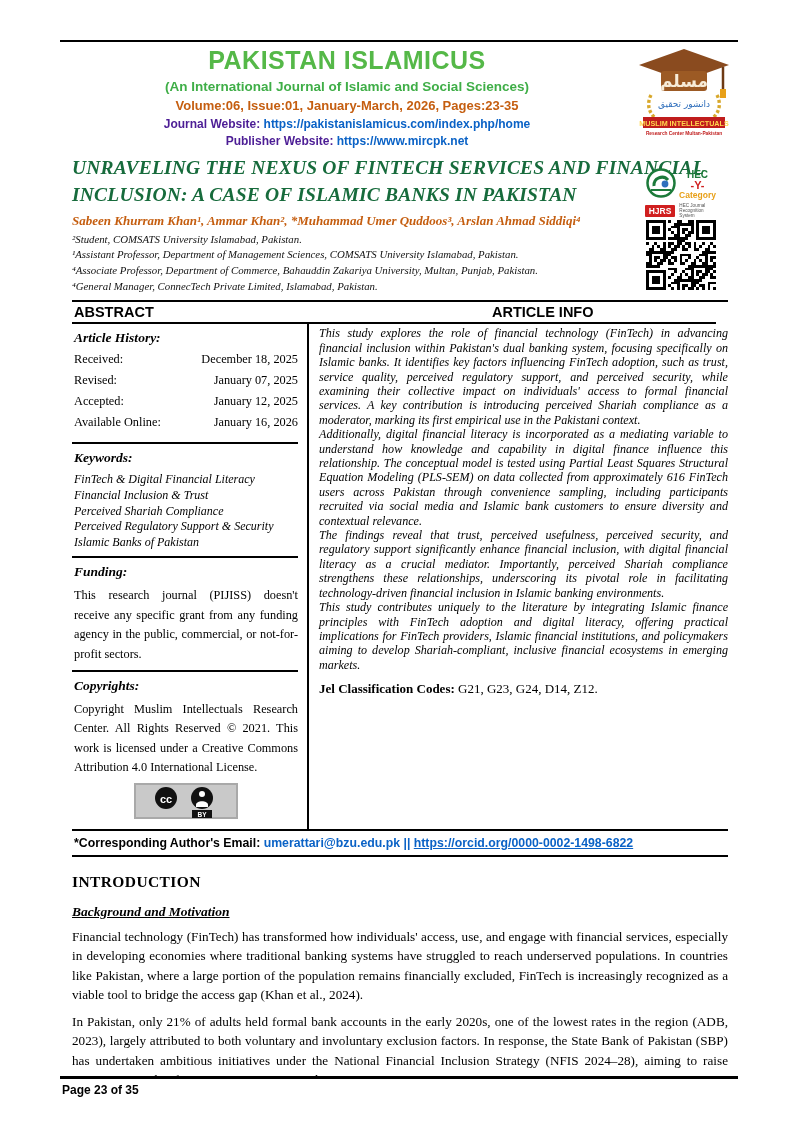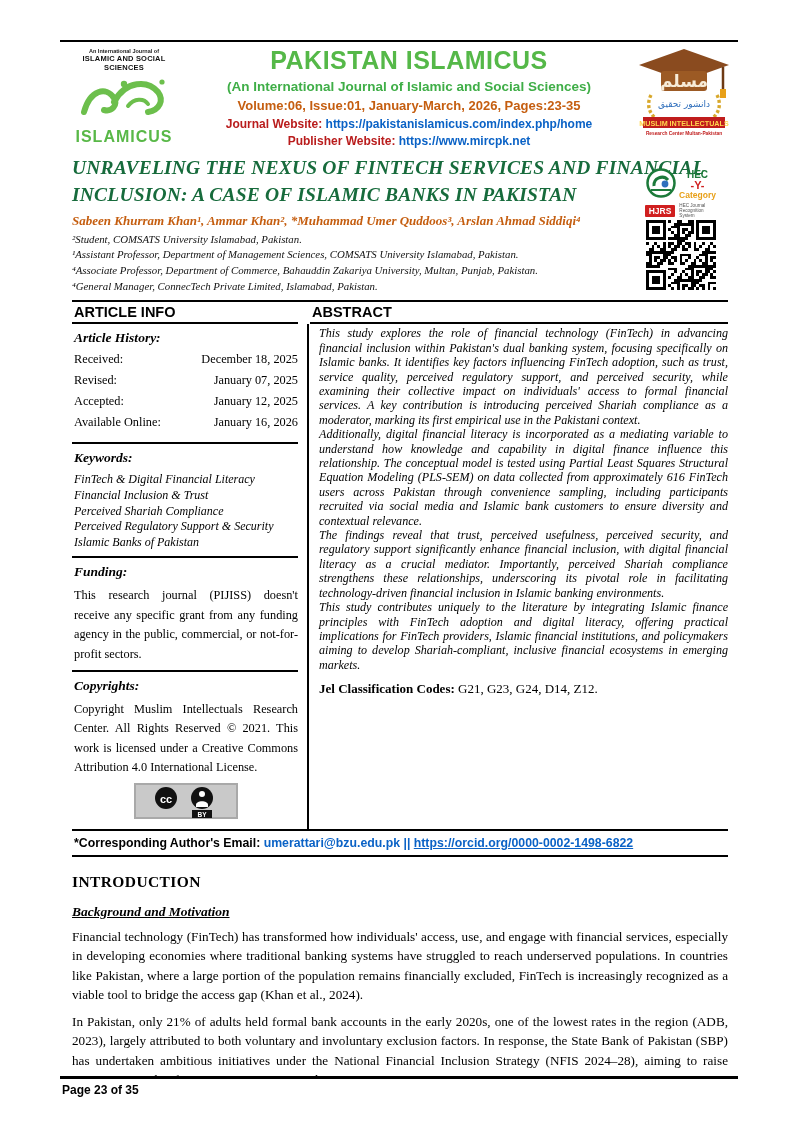--- a/index.html
+++ b/index.html
@@ -12,21 +12,21 @@
   .hdr{display:flex;align-items:center;padding:4px 2px 2px 2px;height:102px;}
   .hdr-left{width:124px;text-align:center;flex:0 0 auto;}
   .hl-tag1{font-family:"Liberation Sans",sans-serif;font-size:5.5px;font-weight:700;color:#222;}
   .hl-tag2{font-family:"Liberation Sans",sans-serif;font-size:7.5px;font-weight:700;color:#111;letter-spacing:.2px;}
   .hl-word{font-family:"Liberation Sans",sans-serif;font-size:16px;font-weight:700;color:#58b847;letter-spacing:1px;}
   .hdr-center{flex:1 1 auto;text-align:center;line-height:1.25;}
   .j-name{font-family:"Liberation Sans",sans-serif;font-size:25px;font-weight:700;color:#55b848;letter-spacing:.5px;}
   .j-sub{font-family:"Liberation Sans",sans-serif;font-size:13.5px;font-weight:700;color:#3fae47;margin-top:2px;}
   .j-issue{font-family:"Liberation Sans",sans-serif;font-size:13px;font-weight:700;color:#c55e10;margin-top:3px;}
   .j-web{font-family:"Liberation Sans",sans-serif;font-size:12px;font-weight:700;margin-top:2px;}
-  .j-web .lbl{color:#b91c1c;}
+  .j-web .lbl{color:#4c1d95;}
   .link{color:#0a62c6;text-decoration:none;}
   .link.u{text-decoration:underline;}
   .hdr-right{width:104px;flex:0 0 auto;text-align:center;}
 
   
   .inner{position:relative;margin:0 10px 0 12px;}
   .art-title{margin-top:5px;color:#176b3c;font-weight:700;font-style:italic;
              font-size:19.5px;line-height:1.38;letter-spacing:.2px;}
   .authors{margin-top:4px;color:#c55e10;font-weight:700;font-style:italic;font-size:13px;}
   .affils{margin-top:3px;width:545px;font-style:italic;font-size:10.8px;line-height:1.45;color:#111;}
@@ -82,36 +82,20 @@
   .footer-txt{font-family:"Liberation Sans",sans-serif;font-size:12px;font-weight:700;padding:4px 0 0 2px;}
   .arabic{font-family:"DejaVu Sans",sans-serif;}
 </style>
 </head>
 <body>
 
 <div class="sheet">
   <div class="toprule"></div>
 
   <div class="hdr">
-    <div class="hdr-left">
-      <div class="hl-tag1">An International Journal of</div>
-      <div class="hl-tag2">ISLAMIC AND SOCIAL SCIENCES</div>
-      <div>
-        <svg width="96" height="52" viewBox="0 0 96 52">
-          <g fill="none" stroke="#6cbf4c" stroke-linecap="round">
-            <path d="M8 40 C 14 18, 30 14, 38 26 C 42 33, 36 40, 28 38" stroke-width="6"></path>
-            <path d="M38 30 C 50 8, 72 8, 82 20 C 88 28, 84 38, 72 40" stroke-width="6"></path>
-            <path d="M52 34 C 58 26, 68 26, 72 32" stroke-width="4"></path>
-            <circle cx="48" cy="12" r="3.2" fill="#6cbf4c" stroke="none"></circle>
-            <circle cx="86" cy="10" r="2.6" fill="#6cbf4c" stroke="none"></circle>
-          </g>
-        </svg>
-      </div>
-      <div class="hl-word">ISLAMICUS</div>
-    </div>
 
     <div class="hdr-center">
       <div class="j-name">PAKISTAN ISLAMICUS</div>
       <div class="j-sub">(An International Journal of Islamic and Social Sciences)</div>
       <div class="j-issue">Volume:06, Issue:01, January-March, 2026, Pages:23-35</div>
       <div class="j-web">
         <span class="lbl">Journal Website:</span>
         <span class="link">https://pakistanislamicus.com/index.php/home</span>
       </div>
       <div class="j-web">
@@ -407,22 +391,22 @@
     <div class="authors">Sabeen Khurram Khan¹, Ammar Khan², *Muhammad Umer Quddoos³, Arslan Ahmad Siddiqi⁴</div>
     <div class="affils">
       <div>²Student, COMSATS University Islamabad, Pakistan.</div>
       <div>¹Assistant Professor, Department of Management Sciences, COMSATS University Islamabad, Pakistan.</div>
       <div>⁴Associate Professor, Department of Commerce, Bahauddin Zakariya University, Multan, Punjab, Pakistan.</div>
       <div>⁴General Manager, ConnecTech Private Limited, Islamabad, Pakistan.</div>
     </div>
 
     <div class="tbl">
       <div class="tbl-heads">
+        <div class="th th-right">ABSTRACT</div>
         <div class="th th-left">ARTICLE INFO</div>
-        <div class="th th-right">ABSTRACT</div>
       </div>
       <div class="tbl-body">
         <div class="col-left">
           <div class="sec">
             <div class="sec-h">Article History:</div>
             <div class="hist-row">
               <span>Received:</span>
               <span>December 18, 2025</span>
             </div>
             <div class="hist-row">

